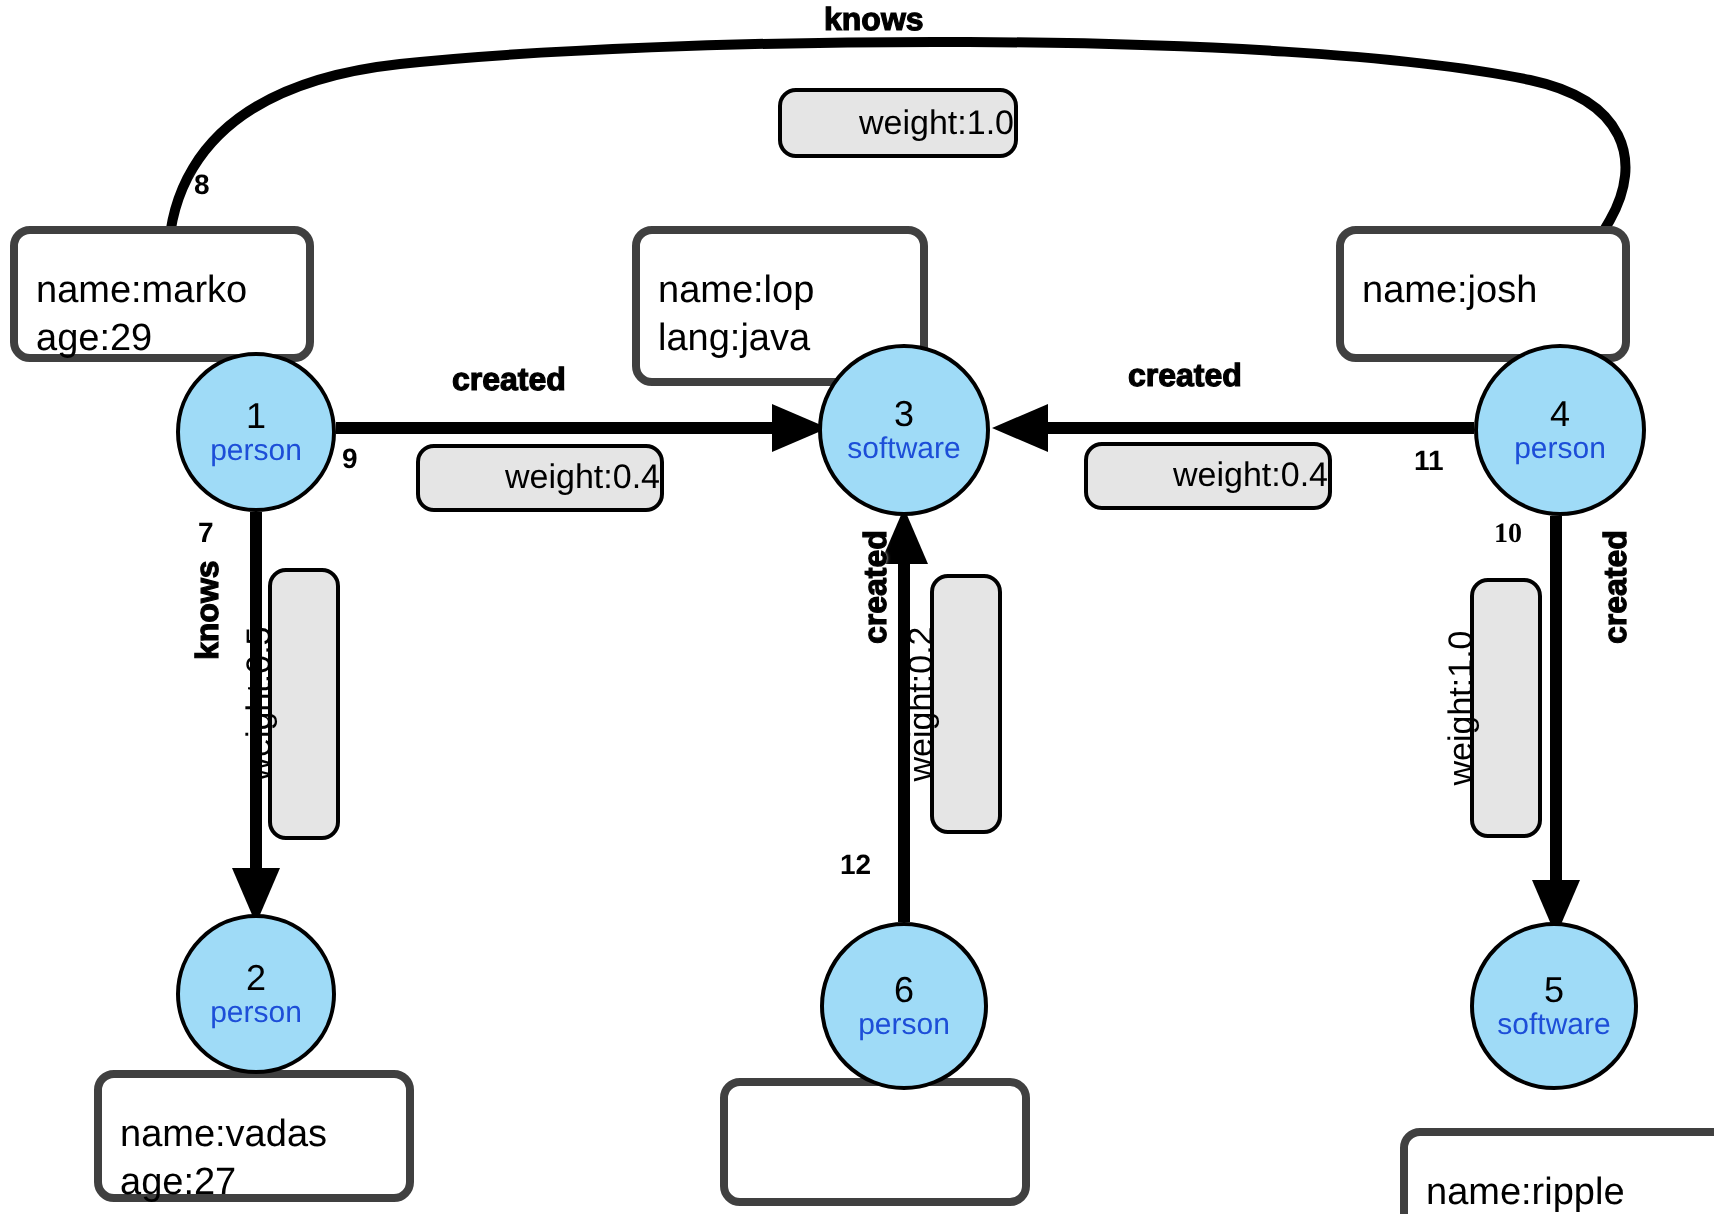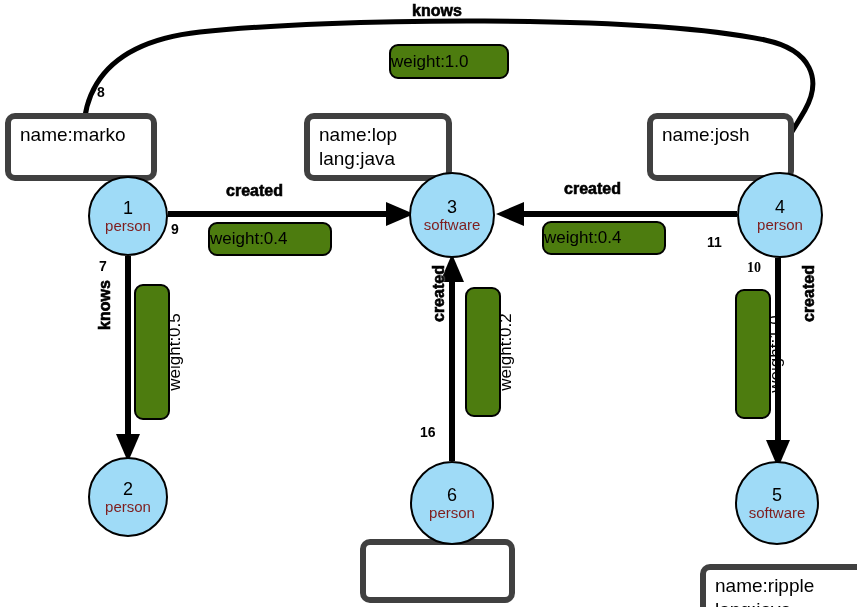--- a/index.html
+++ b/index.html
@@ -43,50 +43,50 @@
     justify-content: center;
     line-height: 1.02;
     pointer-events: auto;
   }
   .node .node-id {
     font-size: 18px;
     color: #000;
   }
   .node .node-label {
     font-size: 15px;
-    color: #7f1d1d;
+    color: #1d4ed8;
   }
   
   .propbox {
     position: absolute;
     background: #ffffff;
-    border: 6px solid #404040;
+    border: 4px solid #404040;
     border-radius: 10px;
     box-sizing: border-box;
     display: flex;
     flex-direction: column;
     justify-content: space-between;
-    padding: 4px 9px;
+    padding: 17px 9px;
     font-size: 19px;
     color: #000;
     line-height: 1.26;
     pointer-events: auto;
   }
   .propbox span { white-space: nowrap; }
 
   
   .weightbox {
     position: absolute;
-    background: #4d7c0f;
+    background: #e5e5e5;
     border: 2px solid #000000;
     border-radius: 9px;
     box-sizing: border-box;
     display: flex;
     align-items: center;
-    justify-content: flex-start;
+    justify-content: flex-end;
     font-size: 17px;
     color: #000;
     pointer-events: auto;
   }
   .weightbox.vert span {
     transform: rotate(-90deg);
     white-space: nowrap;
     display: block;
   }
   
@@ -151,31 +151,36 @@
     </g>
 
     <g>
       <line x1="452" y1="461" x2="452" y2="276" stroke="#000" stroke-width="6"></line>
       <path d="M 440,282 L 452,254 L 464,282 Z" fill="#000"></path>
     </g>
   </svg>
 
   <div class="propbox" style="left:5px; top:113px; width:152px; height:68px;">
     <span>name:marko</span>
-  </div>
-
-  <div class="propbox" style="left:304px; top:113px; width:148px; height:68px;">
+    <span>age:29</span>
+  </div>
+
+  <div class="propbox" style="left:316px; top:113px; width:148px; height:80px;">
     <span>name:lop</span>
     <span>lang:java</span>
   </div>
 
-  <div class="propbox" style="left:647px; top:113px; width:147px; height:68px;">
+  <div class="propbox" style="left:668px; top:113px; width:147px; height:68px;">
     <span>name:josh</span>
   </div>
 
+  <div class="propbox" style="left:47px; top:535px; width:160px; height:66px;">
+    <span>name:vadas</span>
+    <span>age:27</span>
+  </div>
 
   <div class="propbox" style="left:360px; top:539px; width:155px; height:64px;">
   </div>
 
   <div class="propbox" style="left:700px; top:564px; width:181px; height:64px;">
     <span>name:ripple</span>
     <span>lang:java</span>
   </div>
 
   <div class="node" style="left:88px; top:176px; width:80px; height:80px;">
@@ -245,20 +250,20 @@
     <div class="edgelabel vert" style="left:430px; top:322px; transform:rotate(-90deg); transform-origin:0 0;">created</div>
 
     <div class="edgelabel vert" style="left:800px; top:322px; transform:rotate(-90deg); transform-origin:0 0;">created</div>
 
     <div class="edgeid" style="left:97px; top:84px;">8</div>
 
     <div class="edgeid" style="left:99px; top:258px;">7</div>
 
     <div class="edgeid" style="left:171px; top:221px;">9</div>
 
-    <div class="edgeid" style="left:707px; top:234px;">11</div>
+    <div class="edgeid" style="left:707px; top:222px;">11</div>
 
     <div class="edgeid" style="left:747px; top:260px;font-family:Liberation Serif, serif;">10</div>
 
-    <div class="edgeid" style="left:420px; top:424px;">16</div>
+    <div class="edgeid" style="left:420px; top:424px;">12</div>
   </div>
 
 </div>
 
 </body></html>

